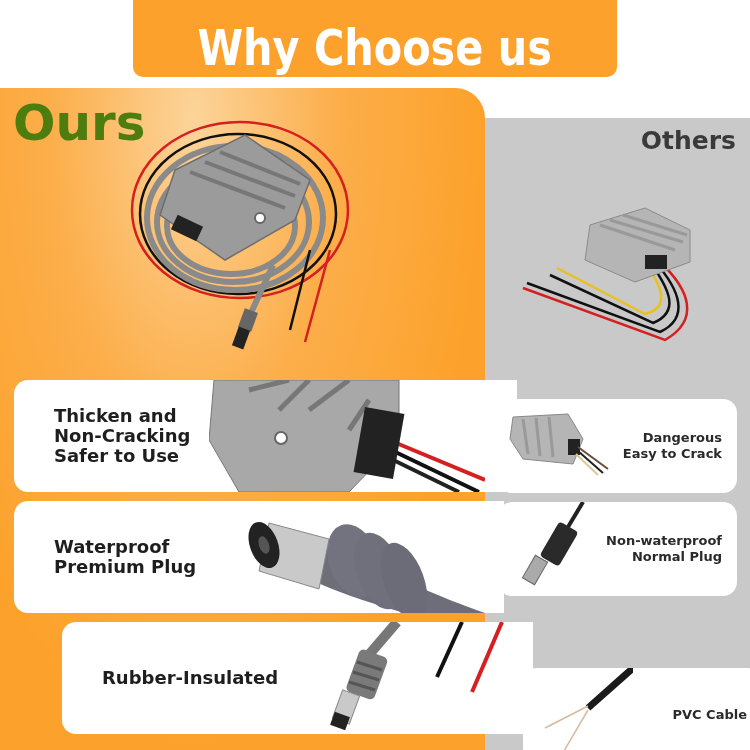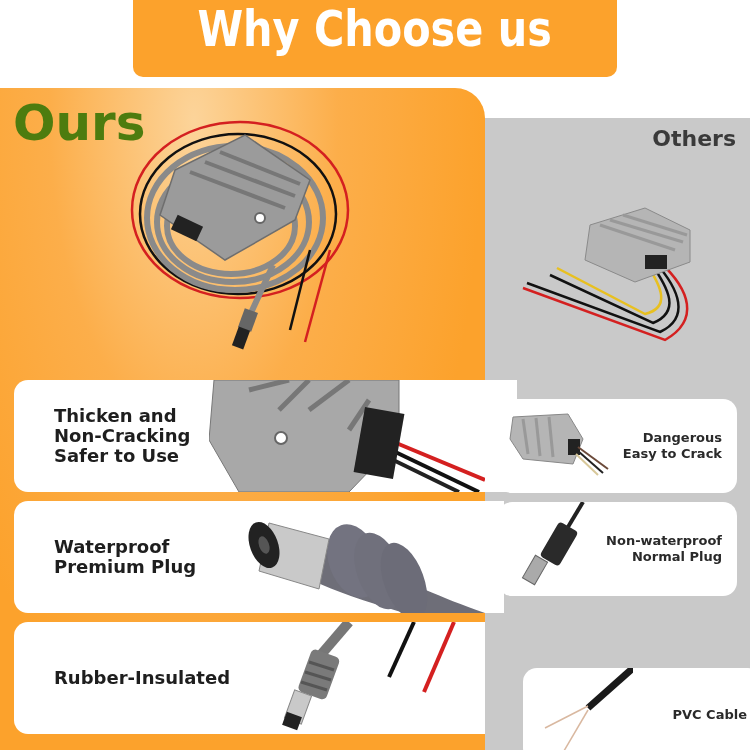--- a/index.html
+++ b/index.html
@@ -1,22 +1,22 @@
 <!DOCTYPE html>
 <html><head>
 <meta charset="utf-8">
 <style>
   html,body{margin:0;padding:0;}
   body{width:750px;height:750px;position:relative;overflow:hidden;background:#fff;font-family:"DejaVu Sans","Liberation Sans",sans-serif;}
-  .title-banner{position:absolute;left:133px;top:0;width:484px;height:77px;background:#fca22c;border-radius:0 0 10px 10px;display:flex;align-items:flex-start;justify-content:center;}
+  .title-banner{position:absolute;left:133px;top:0;width:484px;height:77px;background:#fca22c;border-radius:0 0 10px 10px;display:flex;align-items:flex-end;justify-content:center;}
   .title-banner span{color:#fff;font-weight:bold;font-size:50px;letter-spacing:0px;font-family:"DejaVu Sans Condensed","DejaVu Sans",sans-serif;transform:scaleX(0.92);}
   .ours-panel{position:absolute;left:0;top:88px;width:485px;height:662px;border-radius:0 30px 0 0;background:radial-gradient(ellipse at 40% 5%,#fcd49a 0%,#fcae4a 35%,#fca22c 70%);}
   .others-panel{position:absolute;left:485px;top:118px;width:265px;height:632px;background:#c9c9c9;}
   .ours-label{position:absolute;left:13px;top:94px;color:#4d7c0f;font-weight:bold;font-size:50px;}
-  .others-label{position:absolute;right:14px;top:126px;color:#3a3a3a;font-weight:bold;font-size:22px;}
+  .others-label{position:absolute;right:14px;top:126px;color:#3a3a3a;font-weight:bold;font-size:25px;}
   .card-l{position:absolute;left:14px;width:471px;height:112px;background:#fff;border-radius:14px 0 0 14px;overflow:hidden;}
   .card-l .txt{position:absolute;left:40px;top:50%;transform:translateY(-50%);font-weight:bold;font-size:18px;line-height:20px;color:#1e1e1e;}
   .card-r{position:absolute;left:498px;width:239px;height:94px;background:#fff;border-radius:14px;overflow:hidden;}
   .card-r .txt{position:absolute;right:15px;top:50%;transform:translateY(-50%);text-align:right;font-weight:bold;font-size:13px;line-height:16px;color:#2a2a2a;}
   svg{position:absolute;}
 </style>
 </head>
 <body>
 
 <div class="title-banner">
@@ -89,21 +89,21 @@
     <path d="M60 40 C110 50 150 80 241 112 L160 112 C120 100 90 90 70 80 Z" fill="#6e6e78"></path>
     <ellipse cx="110" cy="60" rx="25" ry="38" fill="#737380" transform="rotate(-20 110 60)"></ellipse>
     <ellipse cx="135" cy="70" rx="22" ry="40" fill="#70707c" transform="rotate(-20 135 70)"></ellipse>
     <ellipse cx="160" cy="80" rx="20" ry="40" fill="#6c6c78" transform="rotate(-20 160 80)"></ellipse>
     <polygon points="25,22 85,38 75,88 15,70" fill="#c9c9c9" stroke="#888"></polygon>
     <ellipse cx="20" cy="44" rx="14" ry="24" fill="#222" transform="rotate(-20 20 44)"></ellipse>
     <ellipse cx="20" cy="44" rx="5" ry="9" fill="#555" transform="rotate(-20 20 44)"></ellipse>
   </svg>
 </div>
 
-<div class="card-l" style="top:622px;">
+<div class="card-l" style="top:622px;margin-left:48px;">
   <div class="txt">
     <div>Rubber-Insulated</div>
   </div>
   <svg style="left:225px;top:0" width="246" height="112" viewBox="0 0 246 112">
     <line x1="110" y1="0" x2="80" y2="35" stroke="#777" stroke-width="10"></line>
     <rect x="65" y="30" width="30" height="45" rx="5" fill="#7a7a7a" transform="rotate(20 80 52)"></rect>
     <line x1="70" y1="40" x2="95" y2="48" stroke="#555" stroke-width="3"></line>
     <line x1="66" y1="50" x2="92" y2="58" stroke="#555" stroke-width="3"></line>
     <line x1="62" y1="60" x2="88" y2="68" stroke="#555" stroke-width="3"></line>
     <rect x="50" y="70" width="18" height="30" fill="#c9c9c9" stroke="#888" transform="rotate(20 59 85)"></rect>

